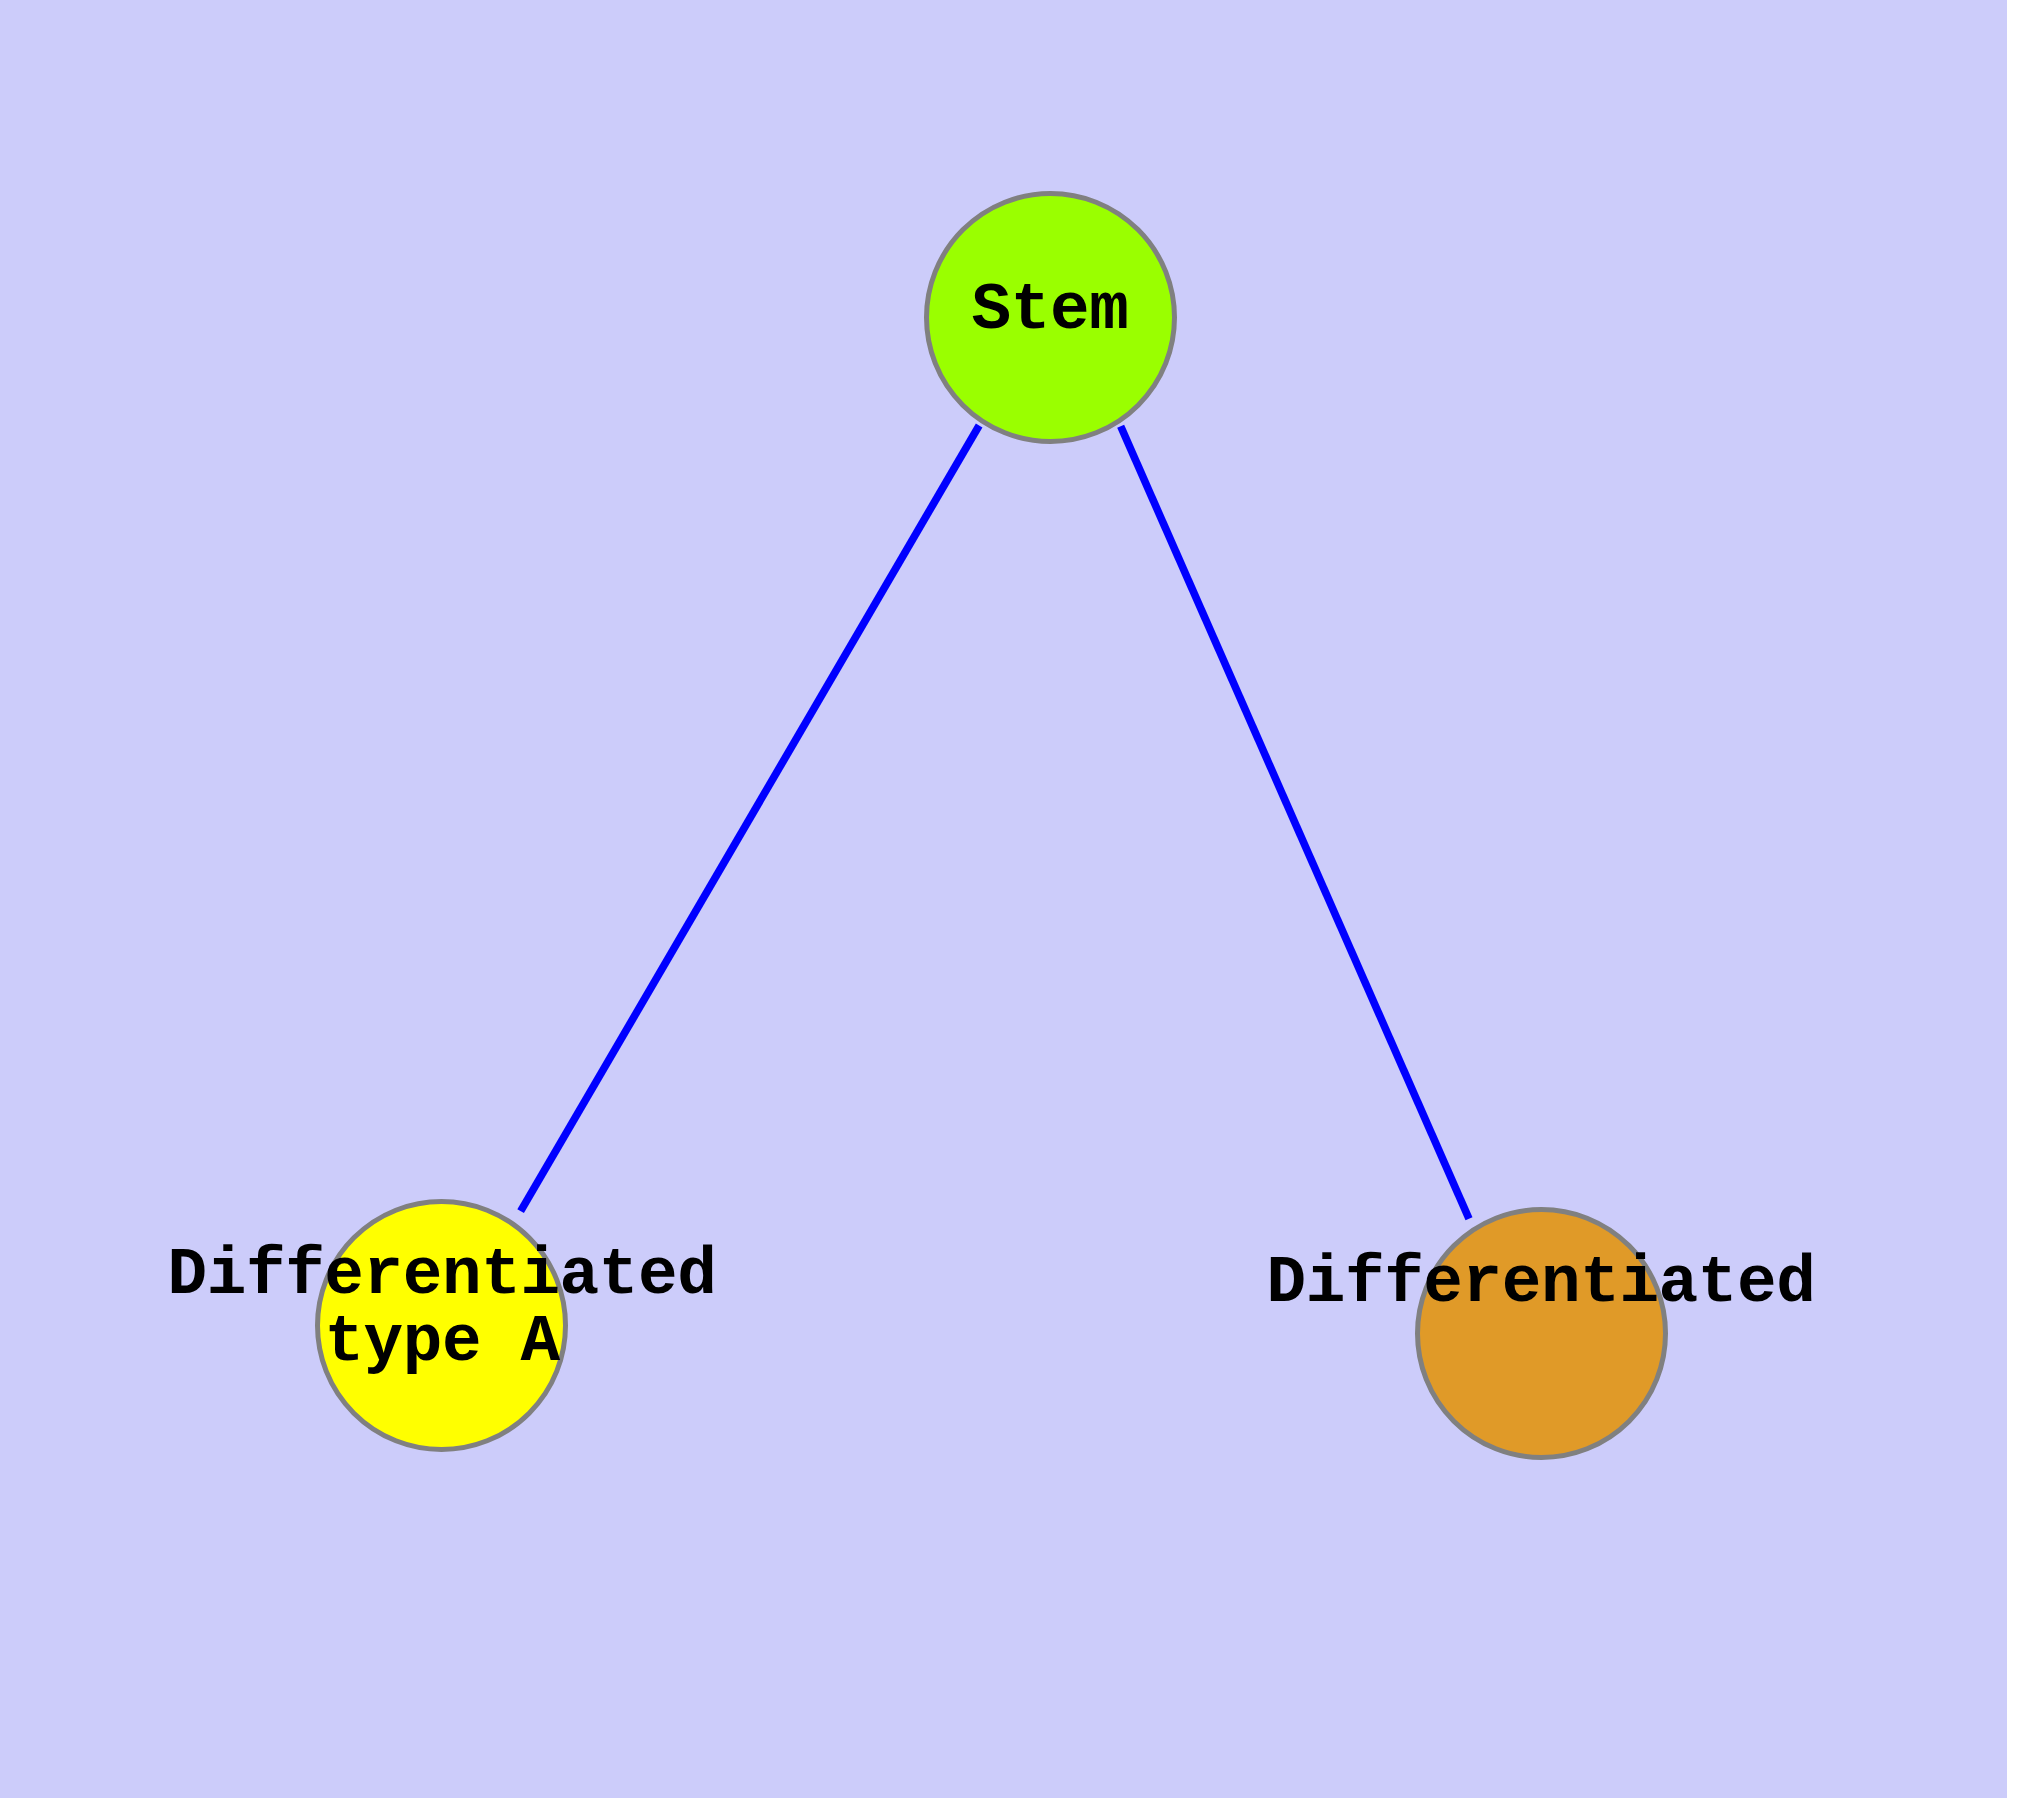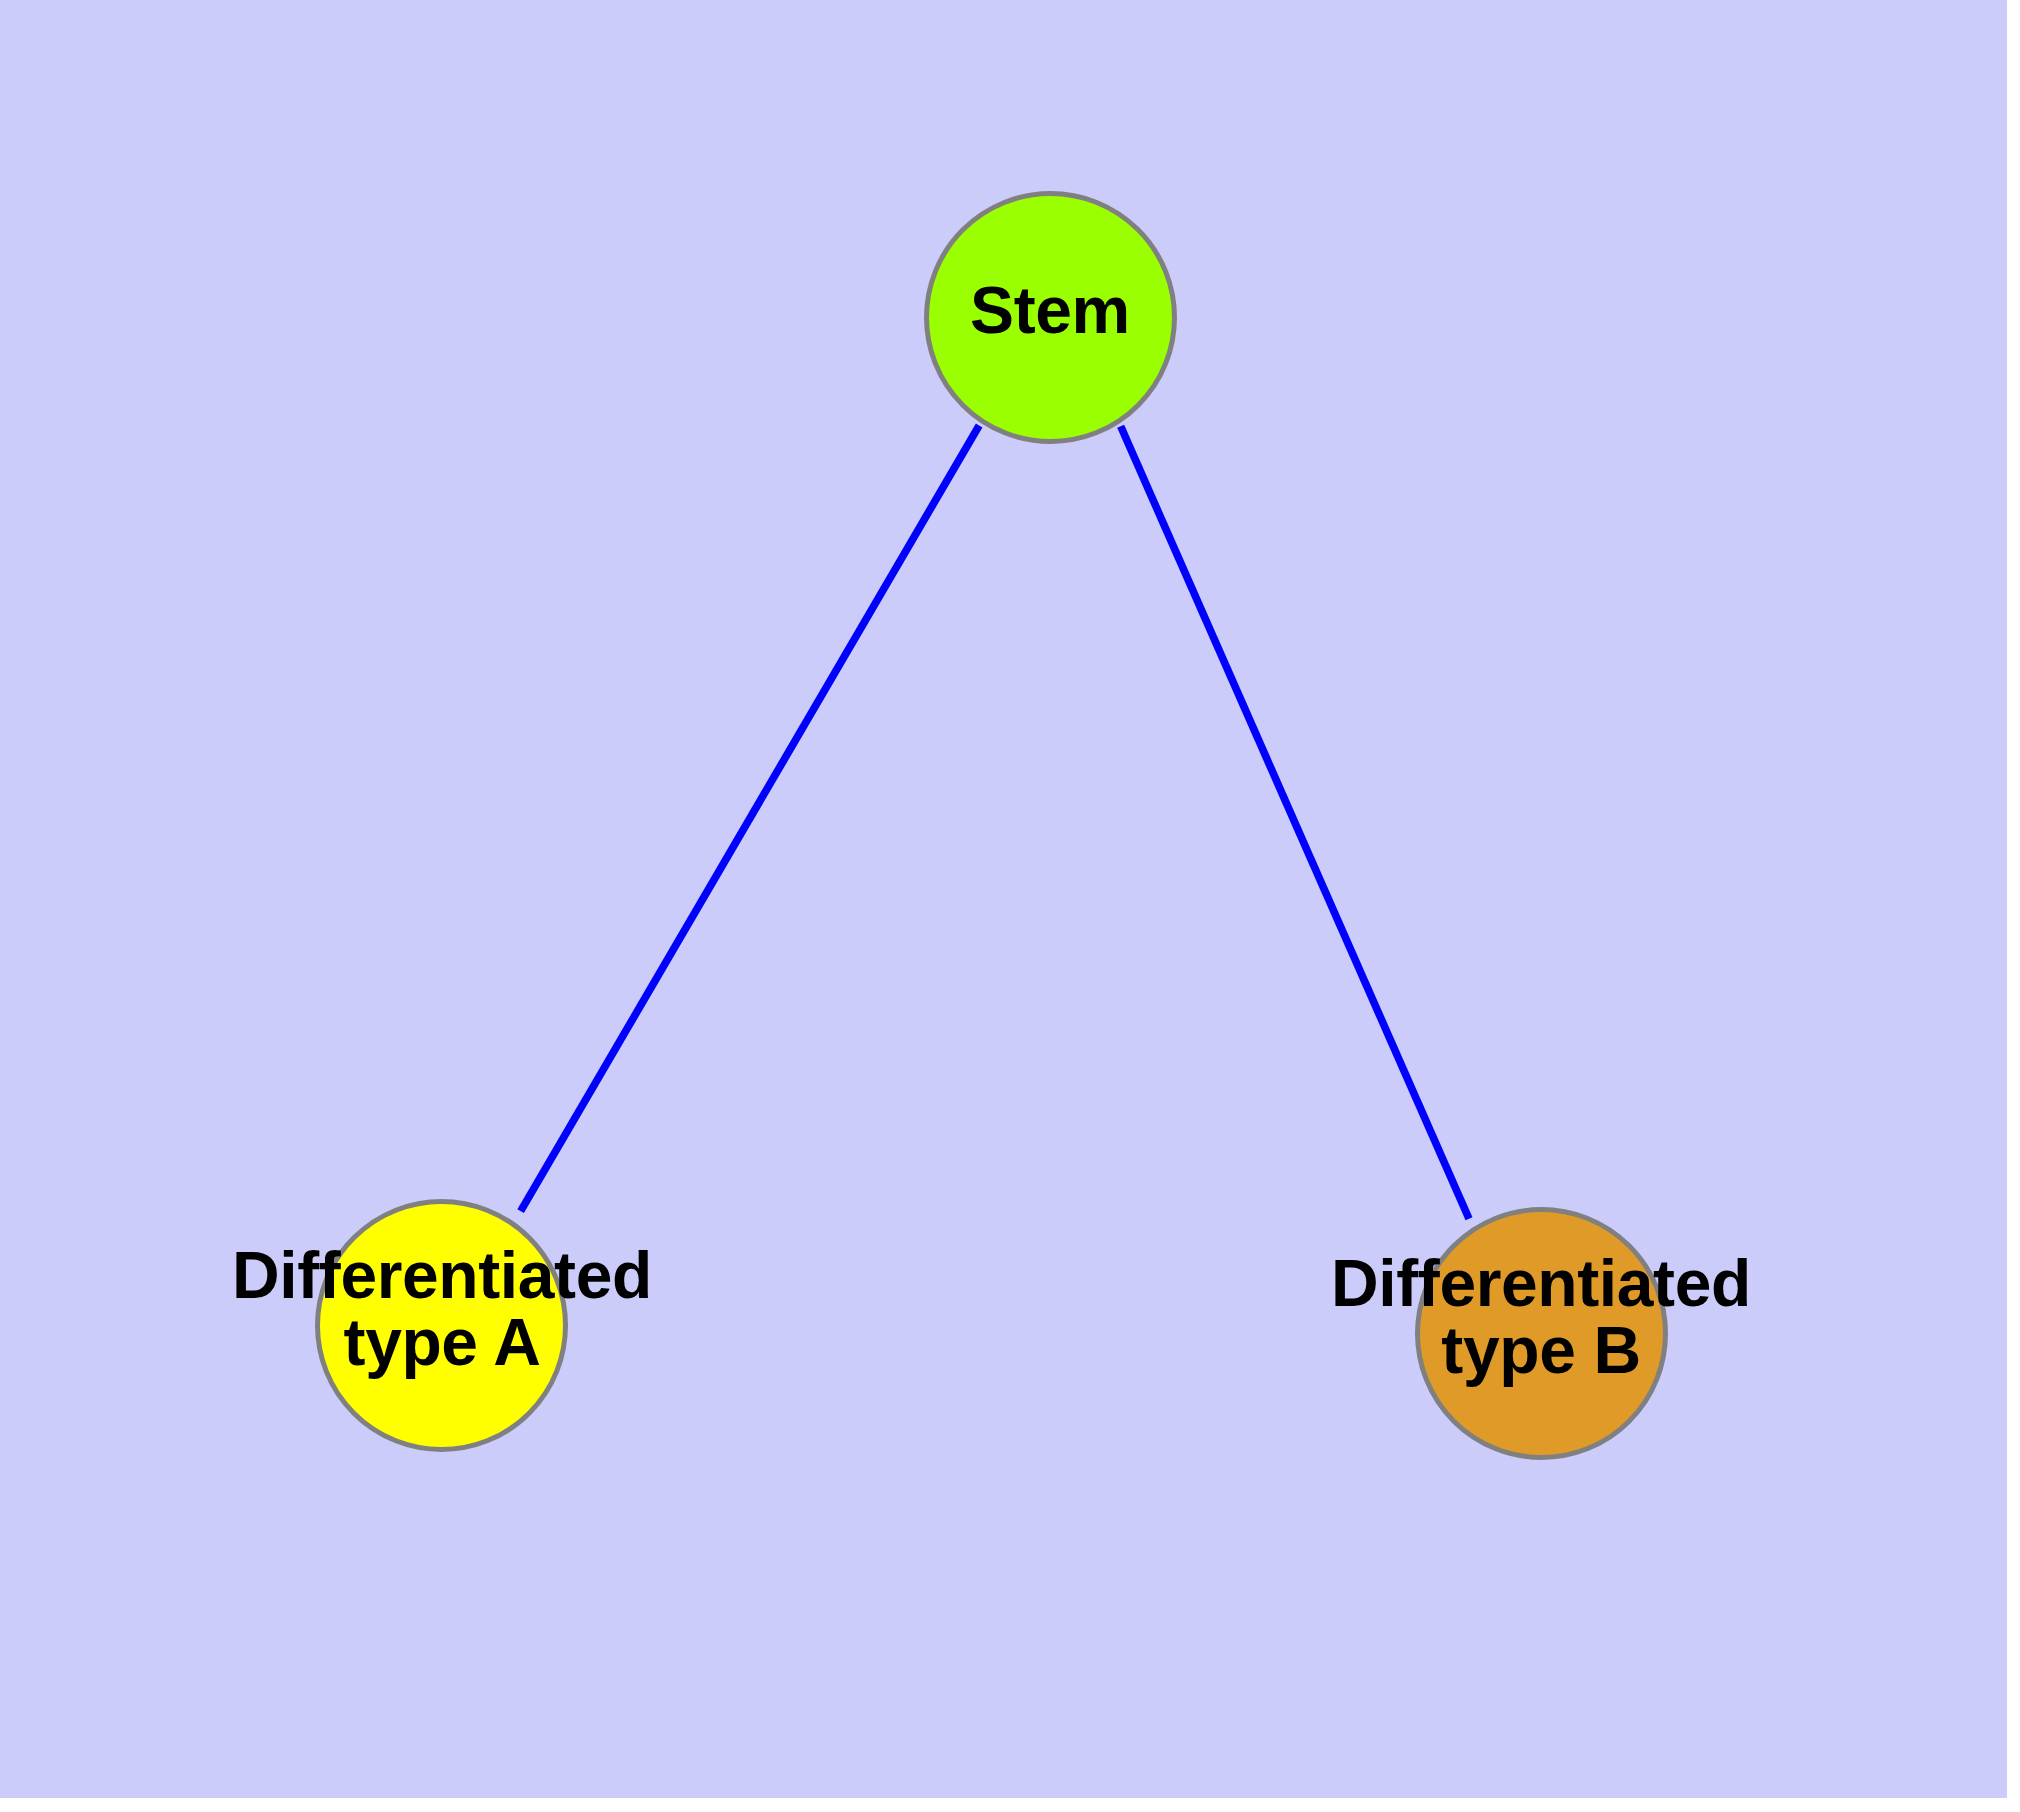--- a/index.html
+++ b/index.html
@@ -6,21 +6,21 @@
     margin: 0;
     padding: 0;
     background: #ffffff;
   }
   #canvas {
     position: relative;
     width: 2021px;
     height: 1812px;
     background: #ffffff;
     overflow: hidden;
-    font-family: Liberation Sans, sans-serif;
+    font-family: Liberation Mono, monospace;
   }
   #plot-background {
     position: absolute;
     left: 0;
     top: 0;
     width: 2007px;
     height: 1798px;
     background: #ccccfa;
   }
   #edge-layer {
@@ -62,16 +62,16 @@
   <div class="graph-node" style="left:924px; top:191px; width:253px; height:253px; background:#9aff00;"></div>
 
   <div class="graph-node" style="left:315px; top:1199px; width:253px; height:253px; background:#ffff00;"></div>
 
   <div class="graph-node" style="left:1415px; top:1207px; width:253px; height:253px; background:#e09a28;"></div>
 
   <div class="node-label" style="left:711px; top:277px; width:678px; font-size:66px;">Stem</div>
 
   <div class="node-label" style="left:103px; top:1242px; width:678px; font-size:66px;"><span>Differentiated</span><br><span>type A</span></div>
 
-  <div class="node-label" style="left:1202px; top:1250px; width:678px; font-size:66px;"><span>Differentiated</span><br><span>type B</span></div>
+  <div class="node-label" style="left:1202px; top:1250px; width:678px; font-size:66px;"><span>Differentiated</span><br></div>
 
 </div>
 
 
 </body></html>

